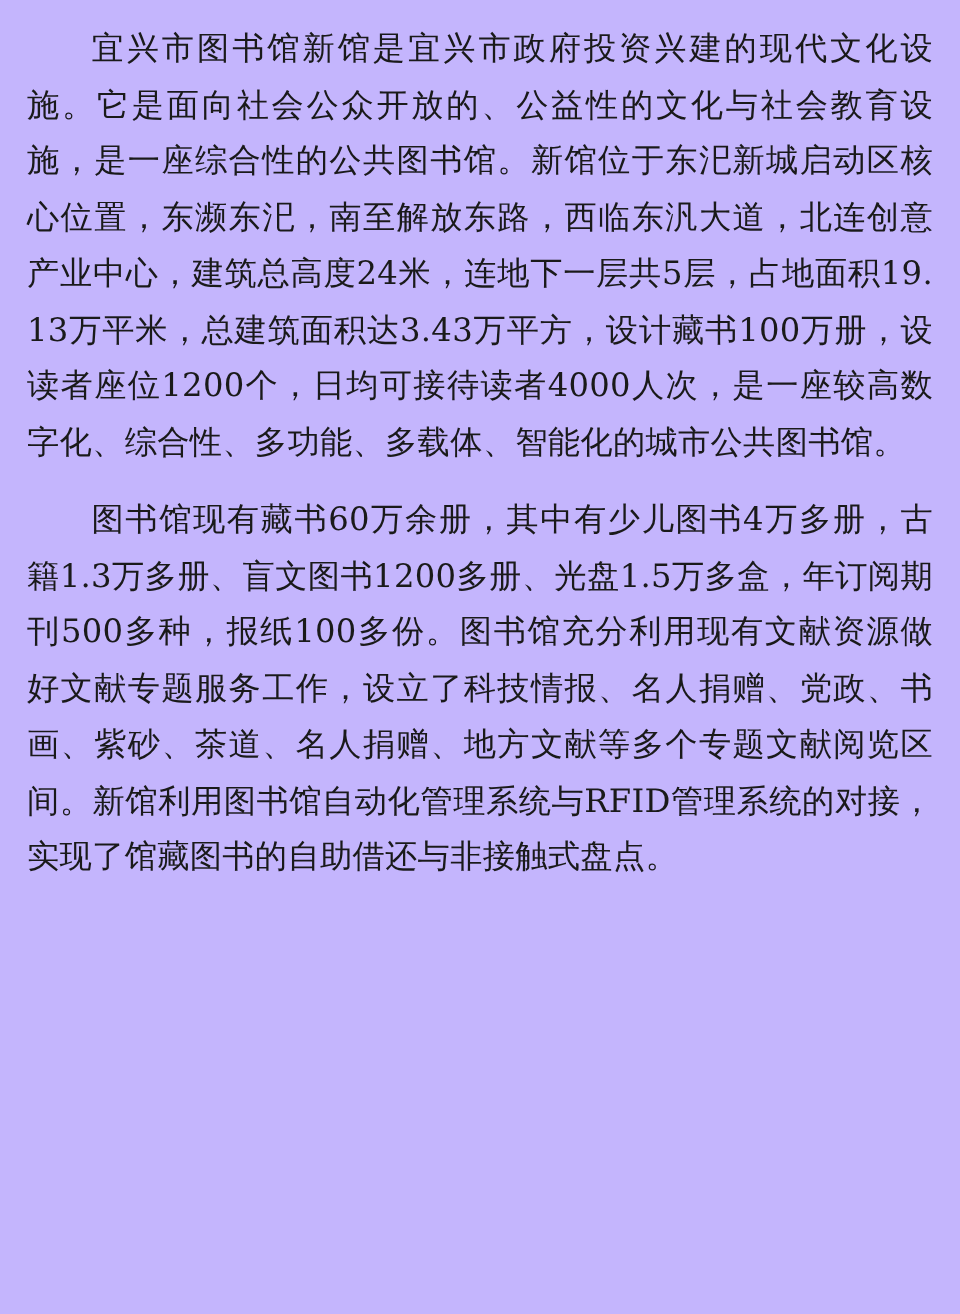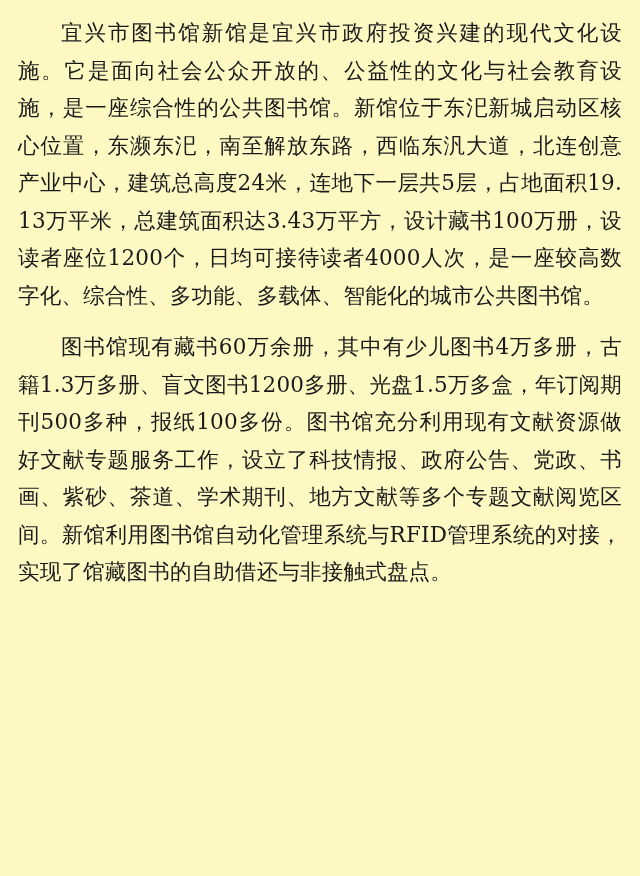--- a/index.html
+++ b/index.html
@@ -11,21 +11,21 @@
     width: 640px;
     height: 876px;
     overflow: hidden;
     font-family: "DejaVu Serif", serif;
   }
   .page {
     width: 640px;
     height: 876px;
     box-sizing: border-box;
     padding: 14px 18px 0 18px;
-    background: #fef9c3;
+    background: #c4b5fd;
   }
   .para {
     color: #1a1a1a;
     font-family: "DejaVu Serif", serif;
     font-size: 21.5px;
     line-height: 37.5px;
     text-align: justify;
     text-justify: inter-ideograph;
     text-indent: 2em;
     margin: 0 0 14px 0;
@@ -34,14 +34,14 @@
   }
   .para:last-child {
     margin-bottom: 0;
   }
 </style>
 </head>
 <body>
 
 <div class="page">
   <p class="para">宜兴市图书馆新馆是宜兴市政府投资兴建的现代文化设施。它是面向社会公众开放的、公益性的文化与社会教育设施，是一座综合性的公共图书馆。新馆位于东汜新城启动区核心位置，东濒东汜，南至解放东路，西临东汎大道，北连创意产业中心，建筑总高度24米，连地下一层共5层，占地面积19.13万平米，总建筑面积达3.43万平方，设计藏书100万册，设读者座位1200个，日均可接待读者4000人次，是一座较高数字化、综合性、多功能、多载体、智能化的城市公共图书馆。</p>
-  <p class="para">图书馆现有藏书60万余册，其中有少儿图书4万多册，古籍1.3万多册、盲文图书1200多册、光盘1.5万多盒，年订阅期刊500多种，报纸100多份。图书馆充分利用现有文献资源做好文献专题服务工作，设立了科技情报、政府公告、党政、书画、紫砂、茶道、学术期刊、地方文献等多个专题文献阅览区间。新馆利用图书馆自动化管理系统与RFID管理系统的对接，实现了馆藏图书的自助借还与非接触式盘点。</p>
+  <p class="para">图书馆现有藏书60万余册，其中有少儿图书4万多册，古籍1.3万多册、盲文图书1200多册、光盘1.5万多盒，年订阅期刊500多种，报纸100多份。图书馆充分利用现有文献资源做好文献专题服务工作，设立了科技情报、名人捐赠、党政、书画、紫砂、茶道、名人捐赠、地方文献等多个专题文献阅览区间。新馆利用图书馆自动化管理系统与RFID管理系统的对接，实现了馆藏图书的自助借还与非接触式盘点。</p>
 </div>
 
 </body></html>

